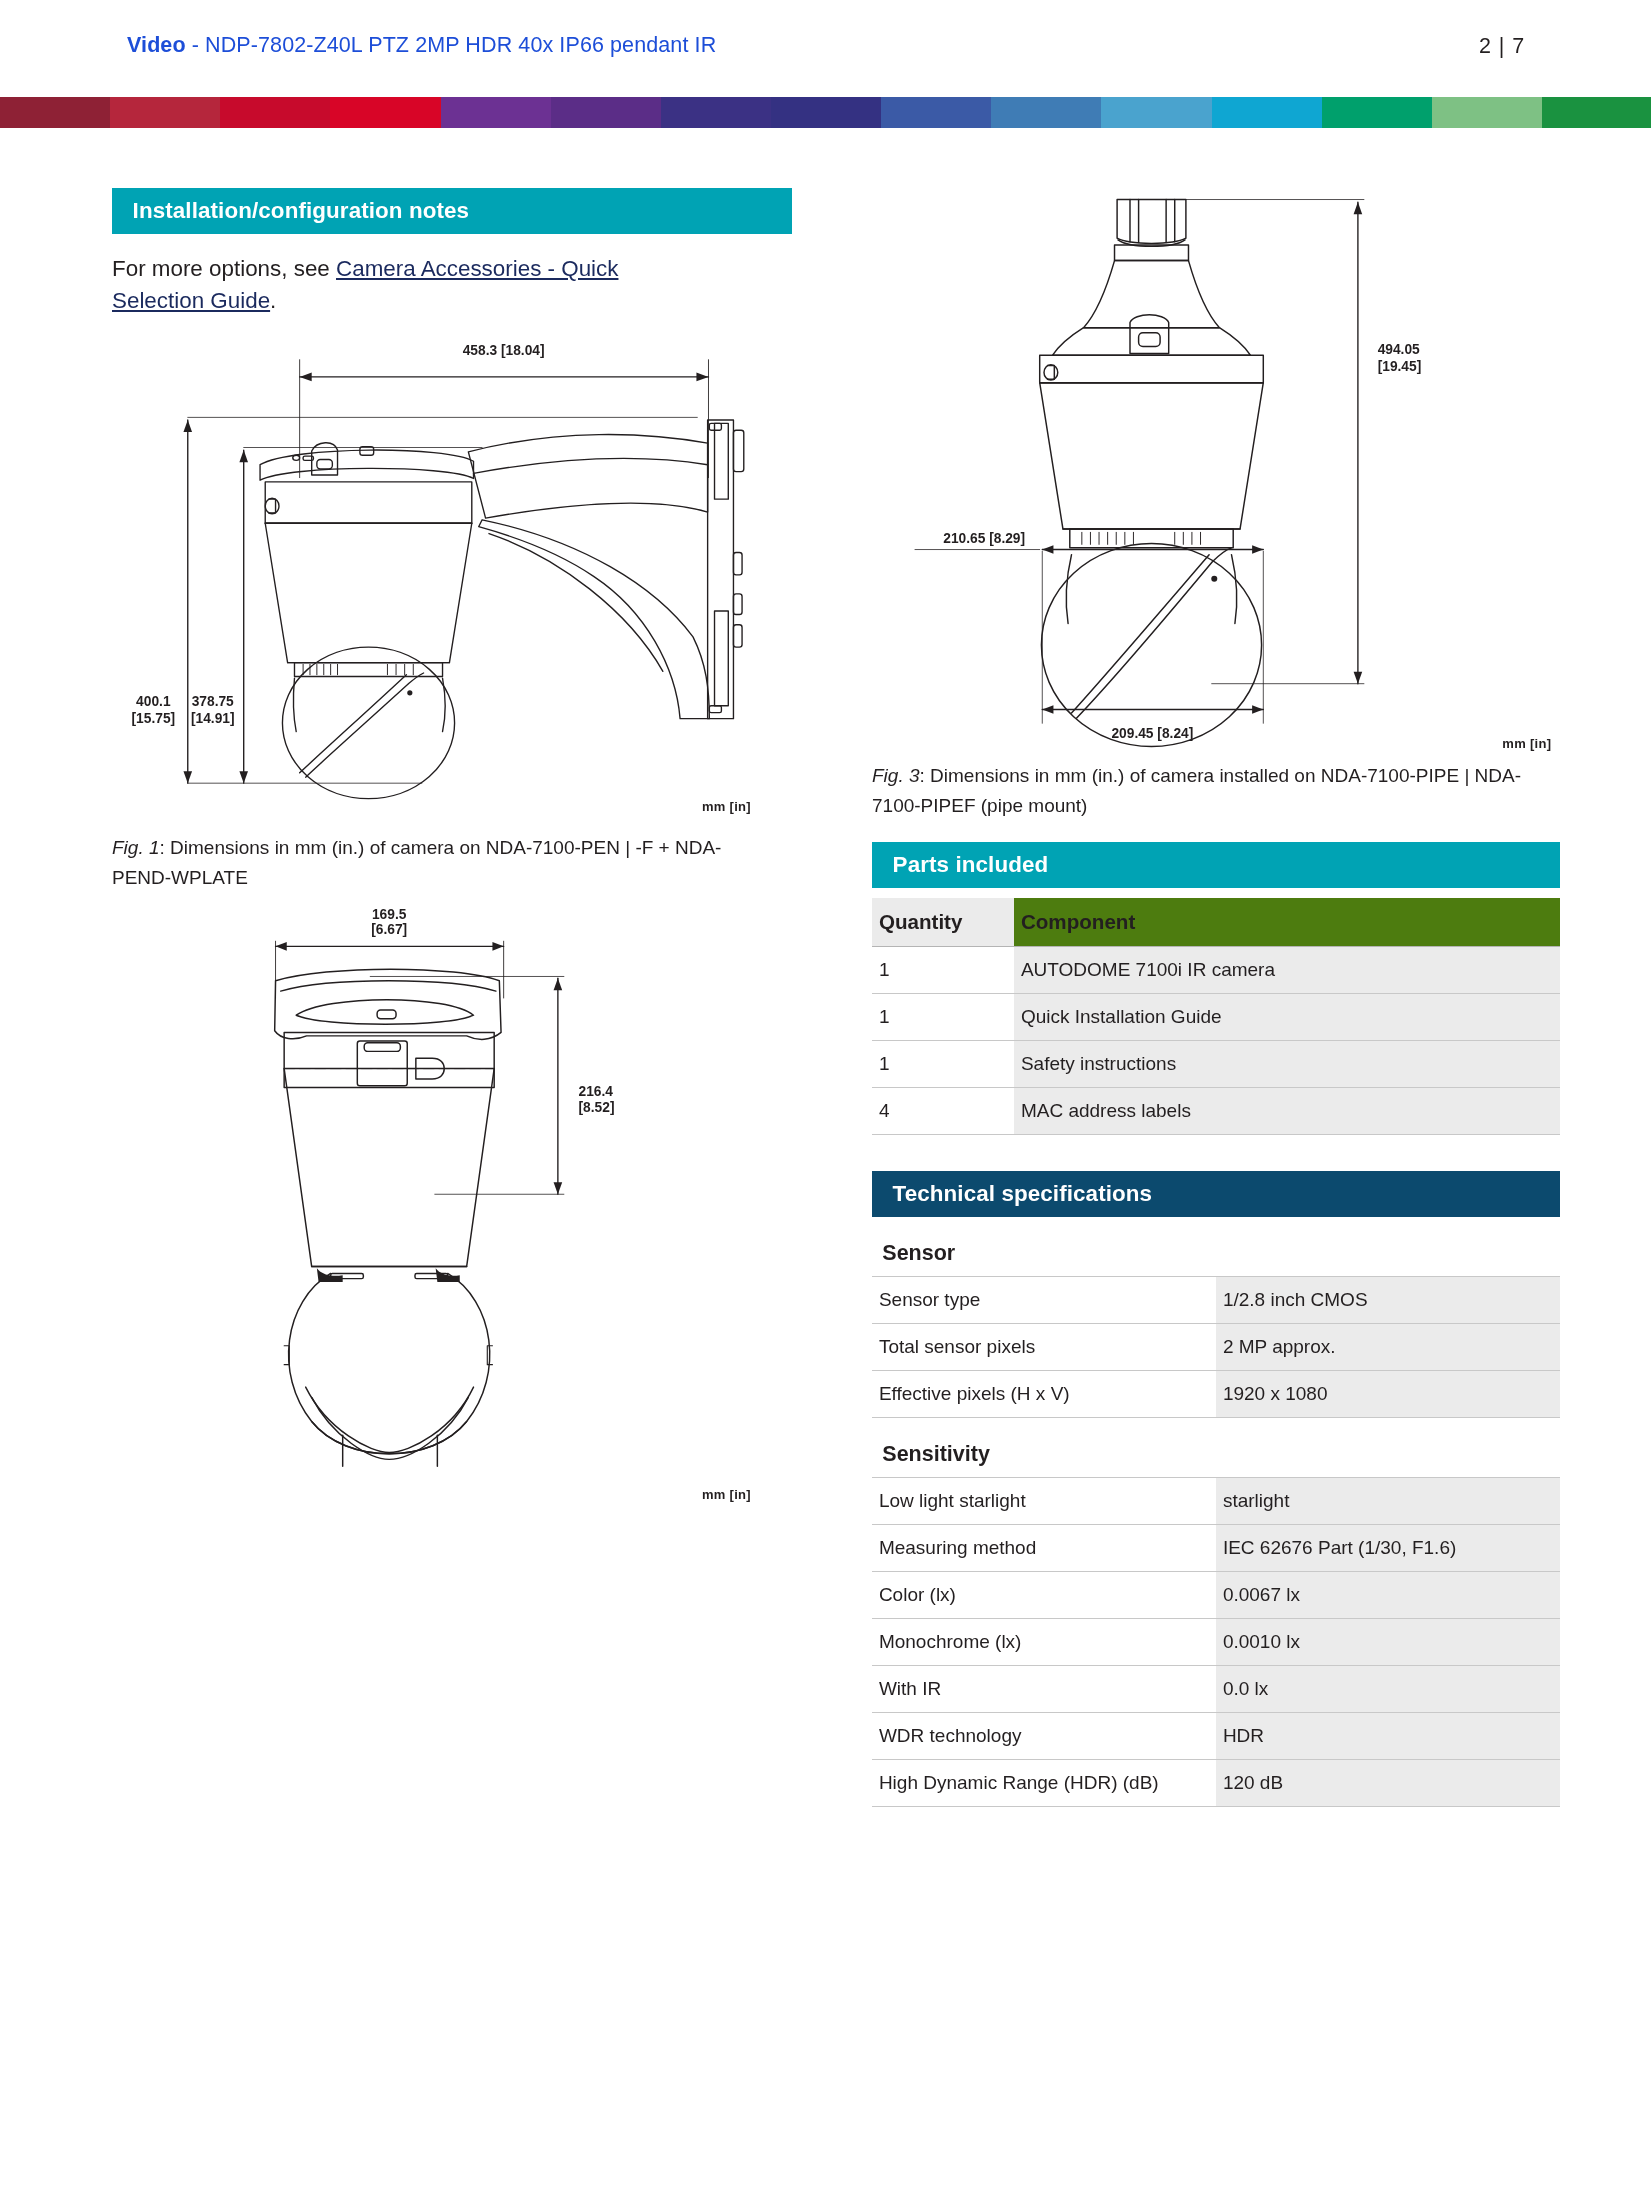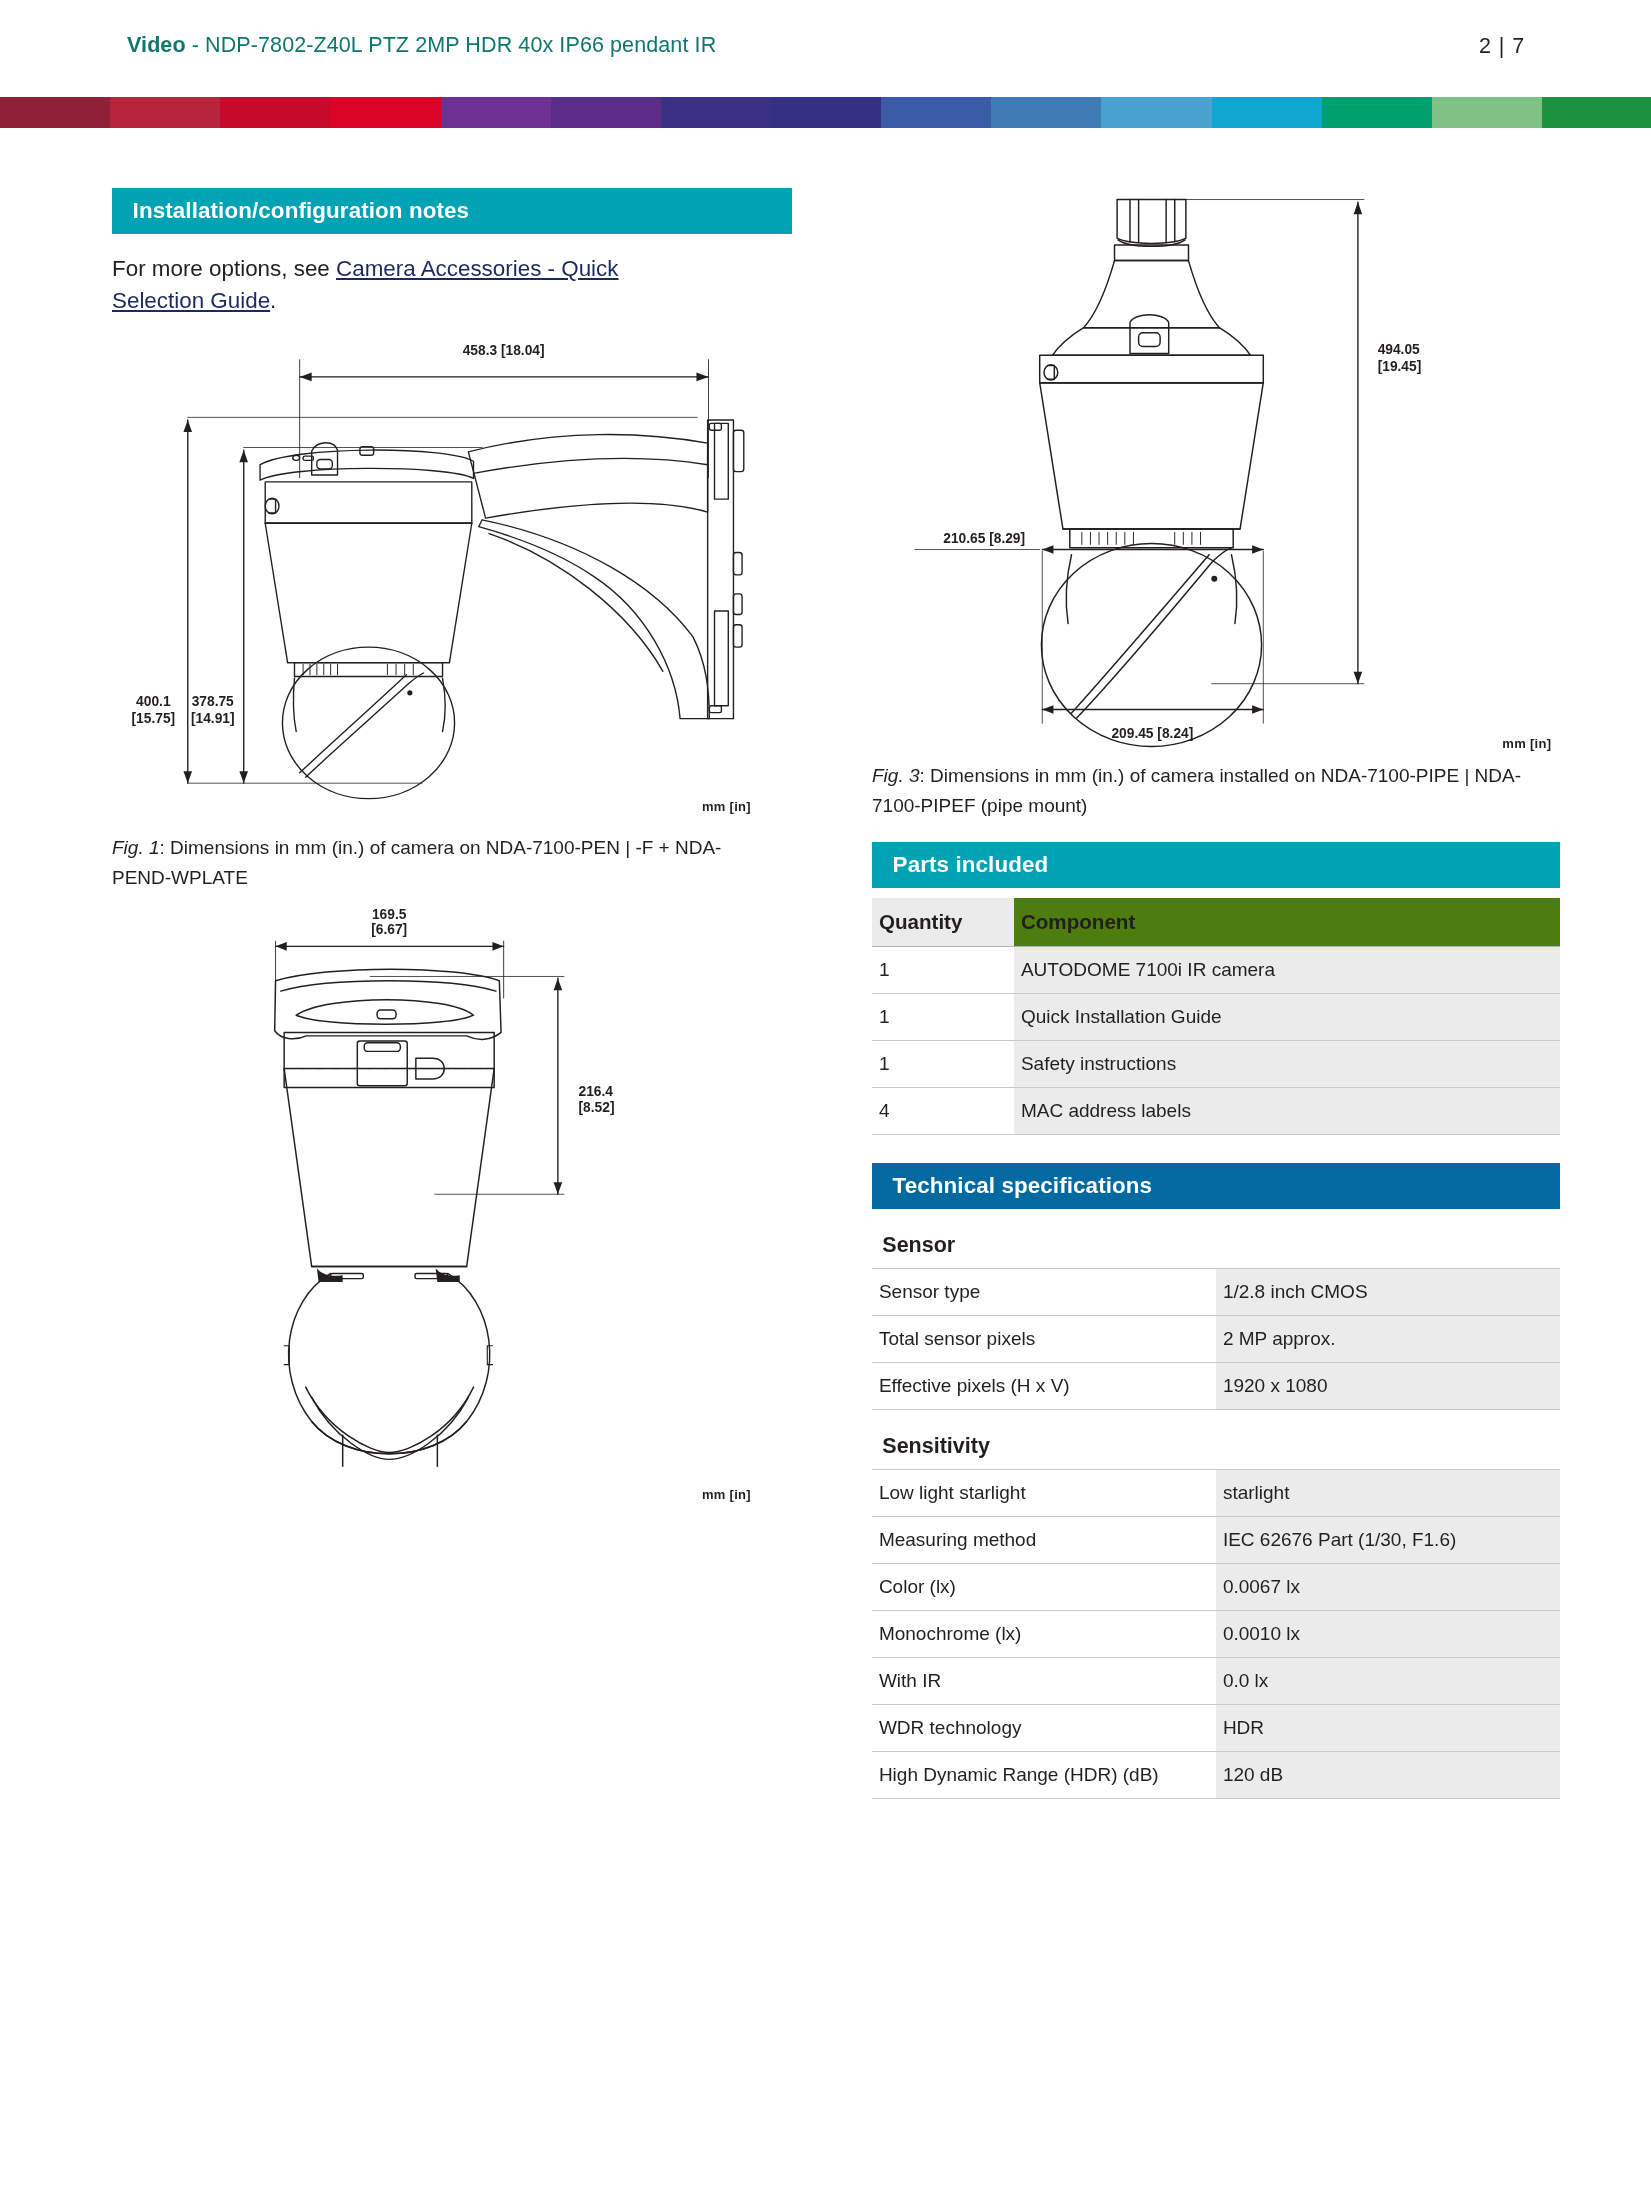--- a/index.html
+++ b/index.html
@@ -12,21 +12,21 @@
     position:relative;
     overflow:hidden;
   }
 
   
   .page-header{
     position:absolute; left:0; top:0; width:1652px; height:95px;
   }
   .header-title{
     position:absolute; left:127px; top:33px;
-    font-size:21.5px; color:#0f766e; letter-spacing:0.1px; white-space:nowrap;
+    font-size:21.5px; color:#1d4ed8; letter-spacing:0.1px; white-space:nowrap;
   }
   .header-title b{ font-weight:bold; }
   .header-pageno{
     position:absolute; right:127px; top:34px;
     font-size:21.5px; color:#231f20; letter-spacing:0.9px;
   }
 
   .colorbar{
     position:absolute; left:0; top:97px; width:1652px; height:31px;
     display:flex;
@@ -383,21 +383,21 @@
           <td>1</td>
           <td>Safety instructions</td>
         </tr>
         <tr>
           <td>4</td>
           <td>MAC address labels</td>
         </tr>
       </tbody>
   </table>
 
-  <div class="banner" style="margin-top: 28px; background: #0369a1;">Technical specifications</div>
+  <div class="banner" style="margin-top: 36px; background: #0c4a6e;">Technical specifications</div>
 
   <div class="subhead">Sensor</div>
   <table class="spec techspec tbl-top-rule">
     <tbody id="sensor-body">
         <tr>
           <td>Sensor type</td>
           <td>1/2.8 inch CMOS</td>
         </tr>
         <tr>
           <td>Total sensor pixels</td>

